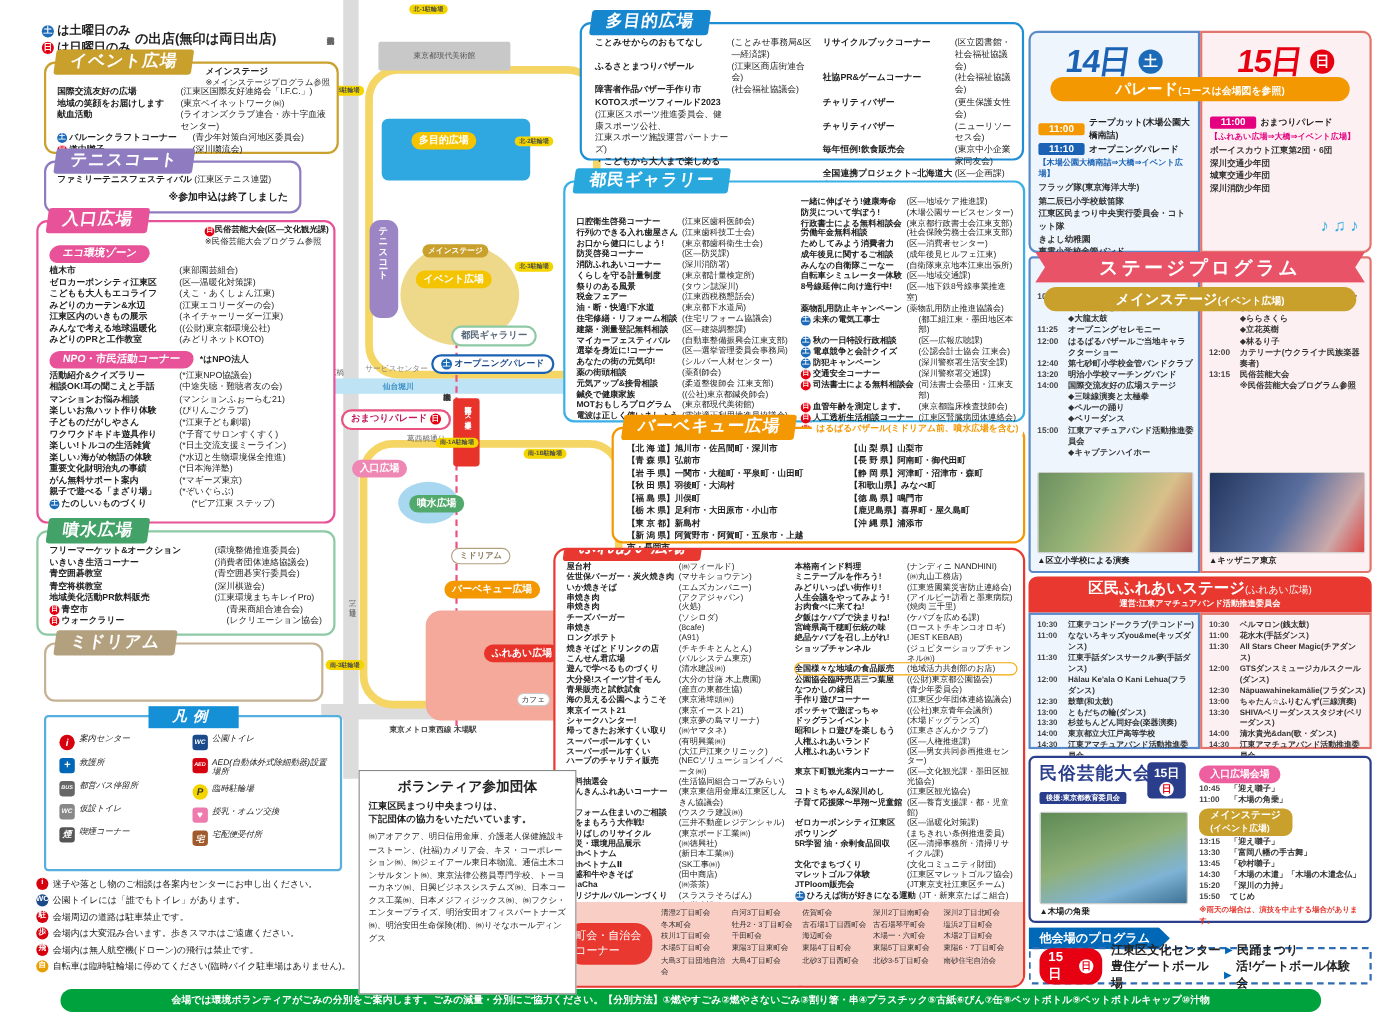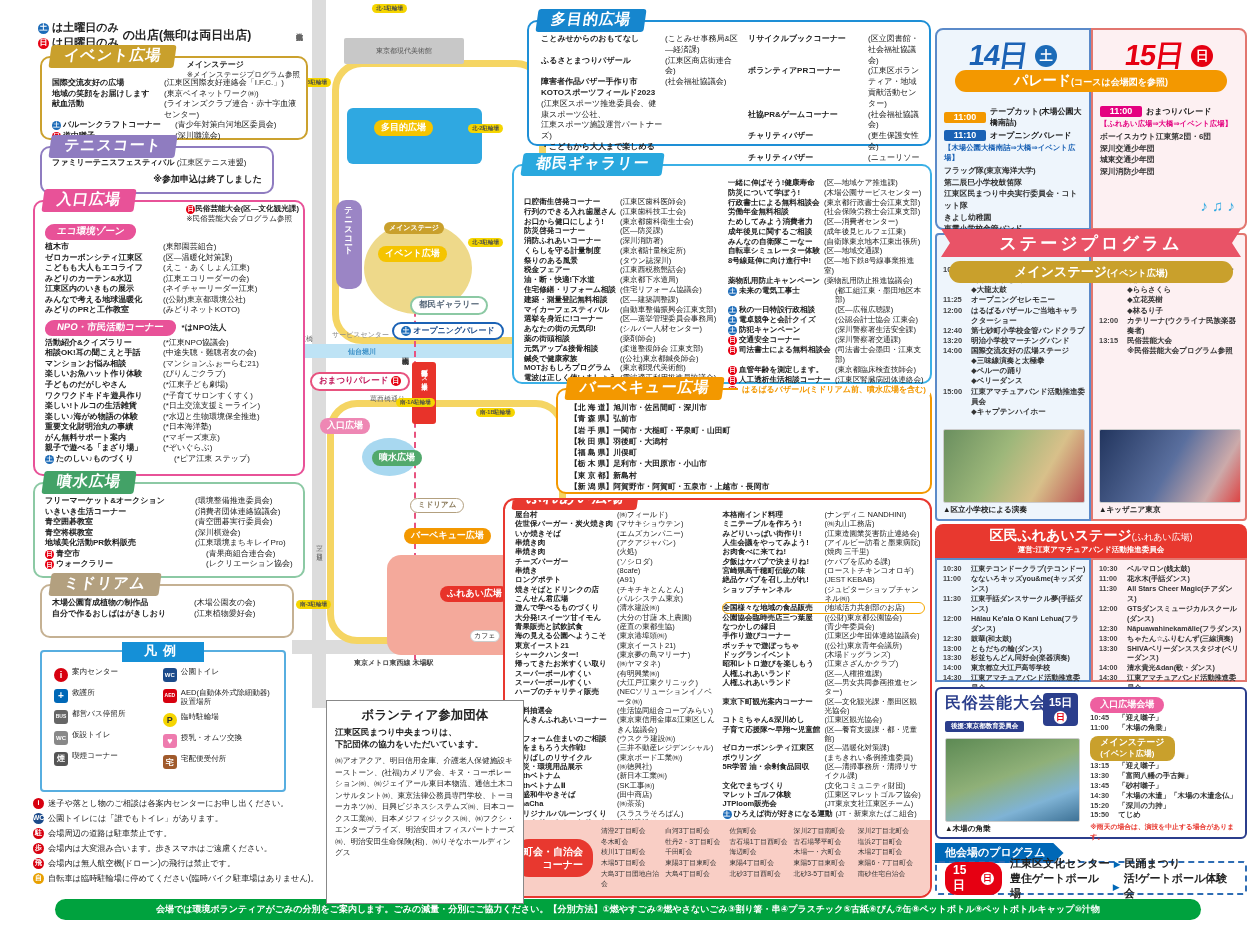--- a/index.html
+++ b/index.html
@@ -398,35 +398,23 @@
         <div class="row">
           <span class="badge sun">日</span>
           <span class="nm">ウォークラリー</span>
           <span class="org">(レクリエーション協会)</span>
         </div>
       </div>
   </div>
 
   <div class="box" style="left:40px;top:584px;width:254px;height:54px;border-color:#C5B193;z-index:2;">
     <span class="tab c-tan">ミドリアム</span>
-    <div class="boxpad list l-mido" style="padding-top:12px;">
-
-        <div class="row">
-          <span class="nm">木場公園育成植物の制作品</span>
-          <span class="org">(木場公園友の会)</span>
-        </div>
-
-        <div class="row">
-          <span class="nm">自分で作るおしばはがきしおり</span>
-          <span class="org">(江東植物愛好会)</span>
-        </div>
-      </div>
-  </div>
-
-  <div class="box" style="left:40px;top:650px;width:246px;height:142px;border-color:#57AEE0;border-radius:4px;z-index:2;">
+  </div>
+
+  <div class="box" style="left:40px;top:650px;width:271px;height:142px;border-color:#57AEE0;border-radius:4px;z-index:2;font-style:italic;">
     <div style="position:absolute;top:-10px;left:50%;transform:translateX(-50%);background:#1590D7;color:#fff;font-weight:bold;font-size:13px;letter-spacing:6px;padding:0 22px 2px;">凡例</div>
     <div style="display:flex;gap:6px;padding:16px 8px 2px 12px;">
       <div style="flex:1;">
 
           <div class="lrow">
             <span class="lic ic-info">i</span>
             <span>案内センター</span>
           </div>
 
           <div class="lrow">
@@ -562,24 +550,20 @@
             <span class="nm plain">区内産業団体・江東ブランドPR</span>
           </div>
         </div>
       <div style="flex:1;" class="list l-multi2">
 
           <div class="row">
             <span class="nm">リサイクルブックコーナー</span>
             <span class="org">(区立図書館・社会福祉協議会)</span>
           </div>
 
-          <div class="row">
-            <span class="nm">ボランティアPRコーナー</span>
-            <span class="org">(江東区ボランティア・地域貢献活動センター)</span>
-          </div>
 
           <div class="row">
             <span class="nm">社協PR&amp;ゲームコーナー</span>
             <span class="org">(社会福祉協議会)</span>
           </div>
 
           <div class="row">
             <span class="nm">チャリティバザー</span>
             <span class="org">(更生保護女性会)</span>
           </div>
@@ -807,21 +791,21 @@
             <span class="nm">地域とのふれあいコーナー</span>
             <span class="org">(連合江東地区協議会)</span>
           </div>
         </div>
     </div>
   </div>
 
   <div class="box" style="left:556px;top:388px;width:376px;height:106px;border-color:#F39800;z-index:2;">
     <span class="tab c-orange">バーベキュー広場</span>
     <span style="position:absolute;top:-6px;left:180px;font-size:8px;font-weight:bold;color:#F39800;background:#fff;padding:0 4px;">はるばるバザール(ミドリアム前、噴水広場を含む)</span>
-    <div style="display:flex;gap:28px;padding:12px 6px 2px 12px;flex-direction:column;">
+    <div style="display:flex;gap:28px;padding:12px 6px 2px 12px;">
       <div style="flex:1.15;font-size:7.8px;font-weight:bold;line-height:1.45;">
 
       <div>【北 海 道】旭川市・佐呂間町・深川市</div>
           <div>【青 森 県】弘前市</div>
           <div>【岩 手 県】一関市・大槌町・平泉町・山田町</div>
           <div>【秋 田 県】羽後町・大潟村</div>
           <div>【福 島 県】川俣町</div>
           <div>【栃 木 県】足利市・大田原市・小山市</div>
           <div>【東 京 都】新島村</div>
           <div>【新 潟 県】阿賀野市・阿賀町・五泉市・上越市・長岡市</div>
@@ -1188,21 +1172,21 @@
           </div>
 
           <div class="row">
             <span class="badge sun">日</span>
             <span class="nm">人と動物の共生を目指して</span>
             <span class="org">(区―生活衛生課)</span>
           </div>
         </div>
     </div>
     <div style="position:absolute;left:0;right:0;bottom:0;height:68px;background:#F9CEC5;display:flex;align-items:center;gap:8px;padding:4px 8px;">
-      <div style="flex:none;background:#E8382F;color:#fff;font-weight:bold;font-size:10px;border-radius:16px;text-align:right;padding:6px 10px;line-height:1.3;">
+      <div style="flex:none;background:#E8382F;color:#fff;font-weight:normal;font-size:10px;border-radius:16px;text-align:left;padding:6px 10px;line-height:1.3;">
         <div>町会・自治会</div>
           <div>コーナー</div>
       </div>
       <div style="flex:1;display:grid;grid-auto-flow:column;grid-template-rows:repeat(5,auto);grid-template-columns:repeat(5,1fr);font-size:6.8px;line-height:1.55;color:#333;">
 
       <span>清澄2丁目町会</span>
           <span>冬木町会</span>
           <span>枝川1丁目町会</span>
           <span>木場5丁目町会</span>
           <span>大島3丁目団地自治会</span>

